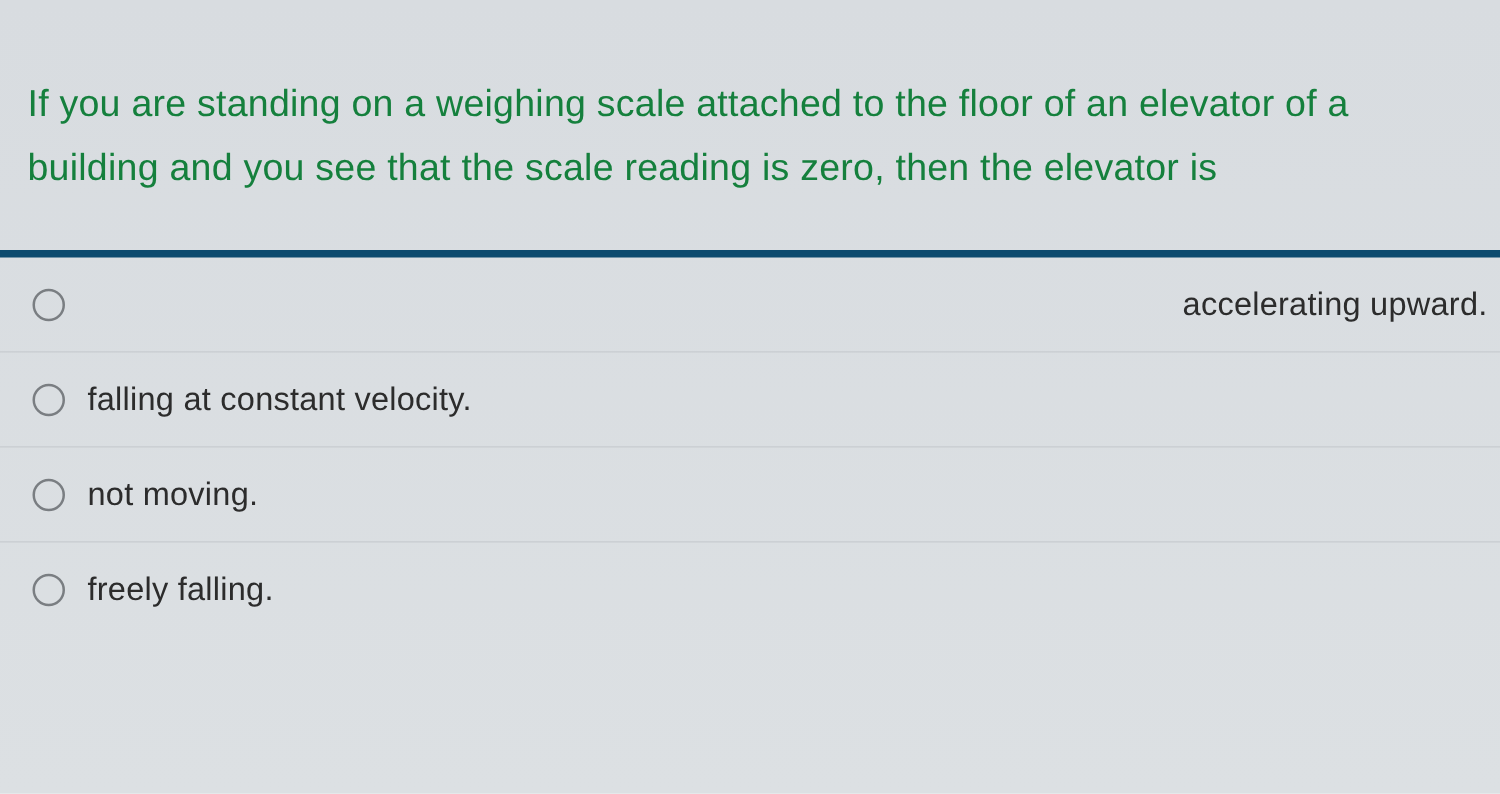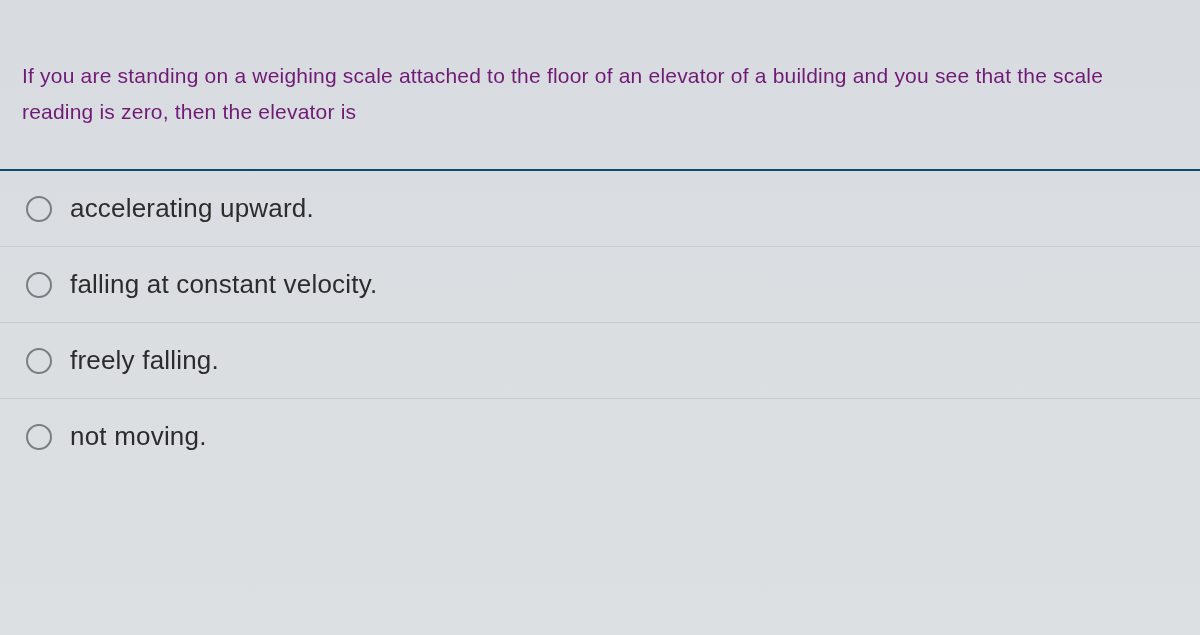--- a/index.html
+++ b/index.html
@@ -8,39 +8,40 @@
       width: 1200px;
       height: 635px;
       background: linear-gradient(to bottom, #d8dce0 0%, #dce0e3 100%);
       font-family: "Helvetica Neue", Arial, sans-serif;
       color: #333;
       box-sizing: border-box;
       overflow: hidden;
     }
     .question-stem {
       padding: 58px 30px 30px 22px;
-      font-size: 21px;
+      font-size: 30px;
       line-height: 1.7;
-      color: #701a75;
+      color: #15803d;
       letter-spacing: 0.2px;
     }
     .options {
       margin-top: 10px;
     }
     .option-row {
       display: flex;
       align-items: center;
       padding: 22px 10px 22px 26px;
       border-top: 1px solid #c8ccd0;
       font-size: 26px;
       color: #2c2c2c;
       cursor: pointer;
     }
     .option-row:first-child {
-      border-top: 2px solid #0c4a6e;
+      border-top: 6px solid #0c4a6e;
+      justify-content: space-between;
     }
     .radio {
       width: 22px;
       height: 22px;
       border: 2px solid #7a7e82;
       border-radius: 50%;
       margin-right: 18px;
       flex-shrink: 0;
       background: transparent;
     }
@@ -60,21 +61,21 @@
     <span class="option-label">accelerating upward.</span>
   </div>
 
   <div class="option-row">
     <span class="radio"></span>
     <span class="option-label">falling at constant velocity.</span>
   </div>
 
   <div class="option-row">
     <span class="radio"></span>
-    <span class="option-label">freely falling.</span>
+    <span class="option-label">not moving.</span>
   </div>
 
   <div class="option-row">
     <span class="radio"></span>
-    <span class="option-label">not moving.</span>
+    <span class="option-label">freely falling.</span>
   </div>
 
 </div>
 
 </body></html>

